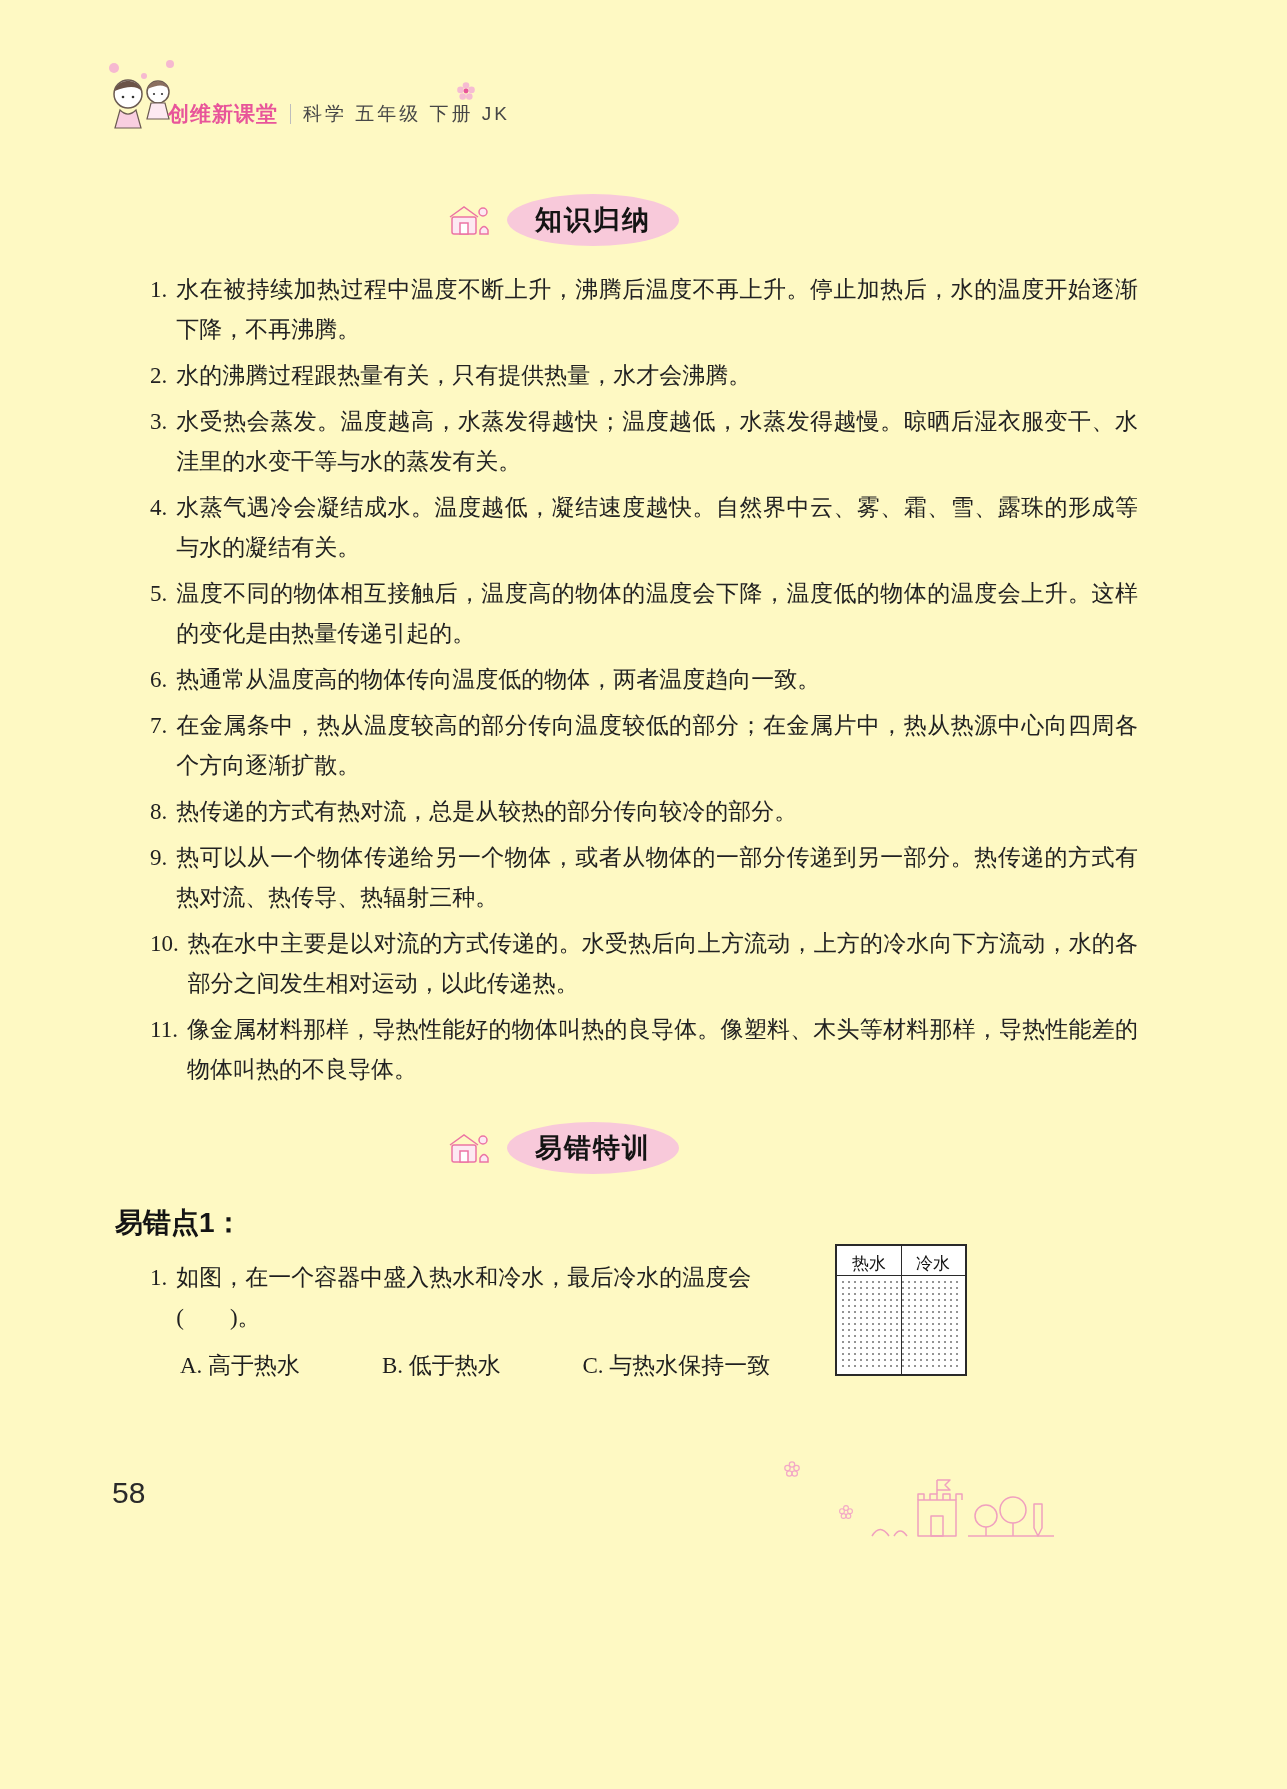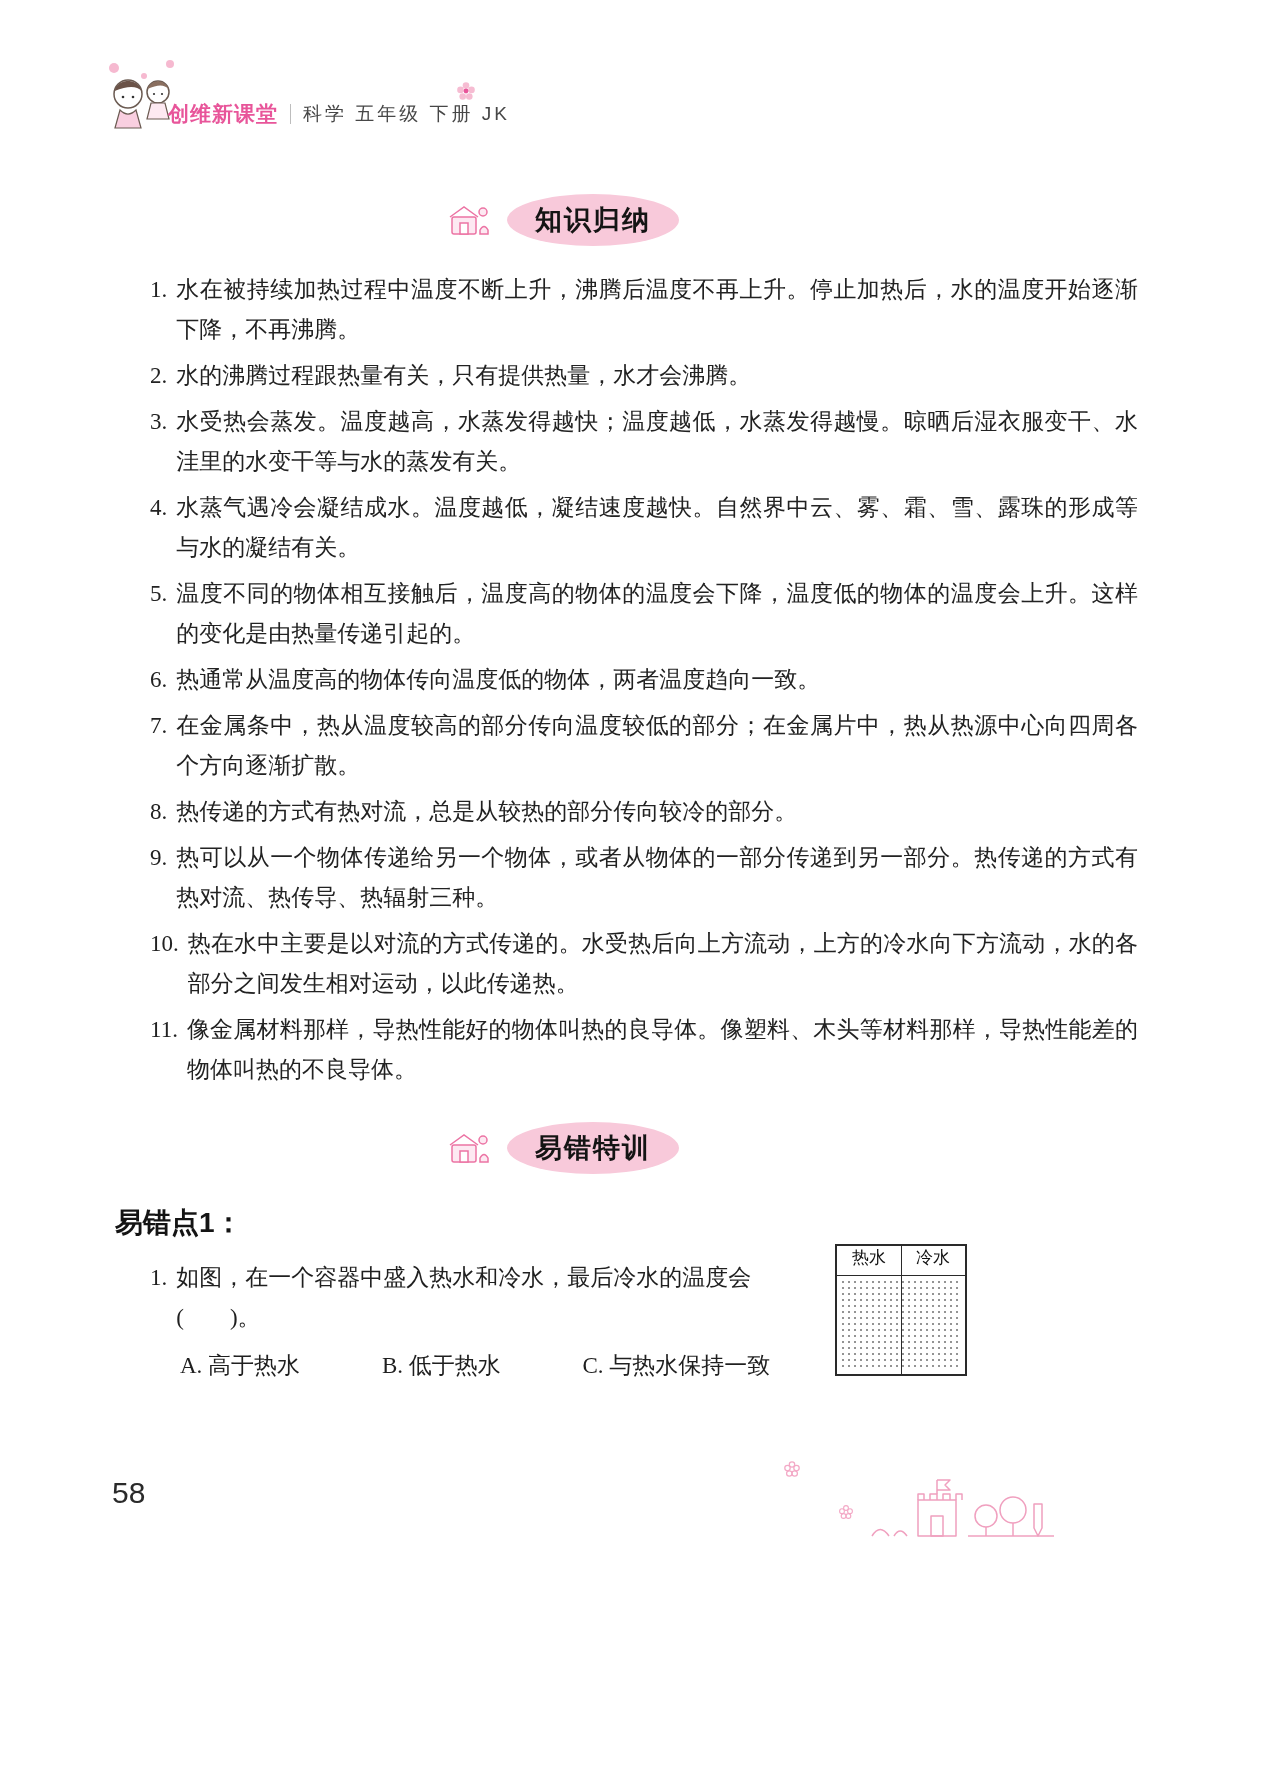--- a/index.html
+++ b/index.html
@@ -2,21 +2,21 @@
 <html><head>
 <meta charset="utf-8">
 <style>
   * { box-sizing: border-box; }
   html, body { margin: 0; padding: 0; background: #e9e9e9; }
   .page {
     position: relative;
     width: 1287px;
     height: 1789px;
     margin: 0 auto;
-    background: #ffffff;
+    background: #fef9c3;
     overflow: hidden;
     color: #1f1f1f;
     font-family: "Liberation Serif", "DejaVu Serif", serif;
   }
 
   
   .header {
     position: absolute;
     top: 100px;
     left: 168px;
@@ -91,21 +91,21 @@
     border: 2px solid #2a2a2a;
     margin: -14px 168px 0 18px;
     background: #fff;
   }
   .water-figure::after {
     content: "";
     position: absolute;
     top: 0; bottom: 0; left: 50%;
     border-left: 1.5px solid #2a2a2a;
   }
-  .wf-labels { display: flex; height: 30px; align-items: flex-start; border-bottom: 1.5px solid #2a2a2a; }
+  .wf-labels { display: flex; height: 30px; align-items: flex-end; border-bottom: 1.5px solid #2a2a2a; }
   .wf-label { flex: 1; text-align: center; font-size: 17px; font-family: "Liberation Sans", sans-serif; color: #111; }
   .wf-water {
     position: absolute;
     top: 33px; left: 3px; right: 3px; bottom: 3px;
     background-image: radial-gradient(#949494 1px, transparent 1.4px);
     background-size: 6px 6px;
   }
 
   .page-num {
     position: absolute;

